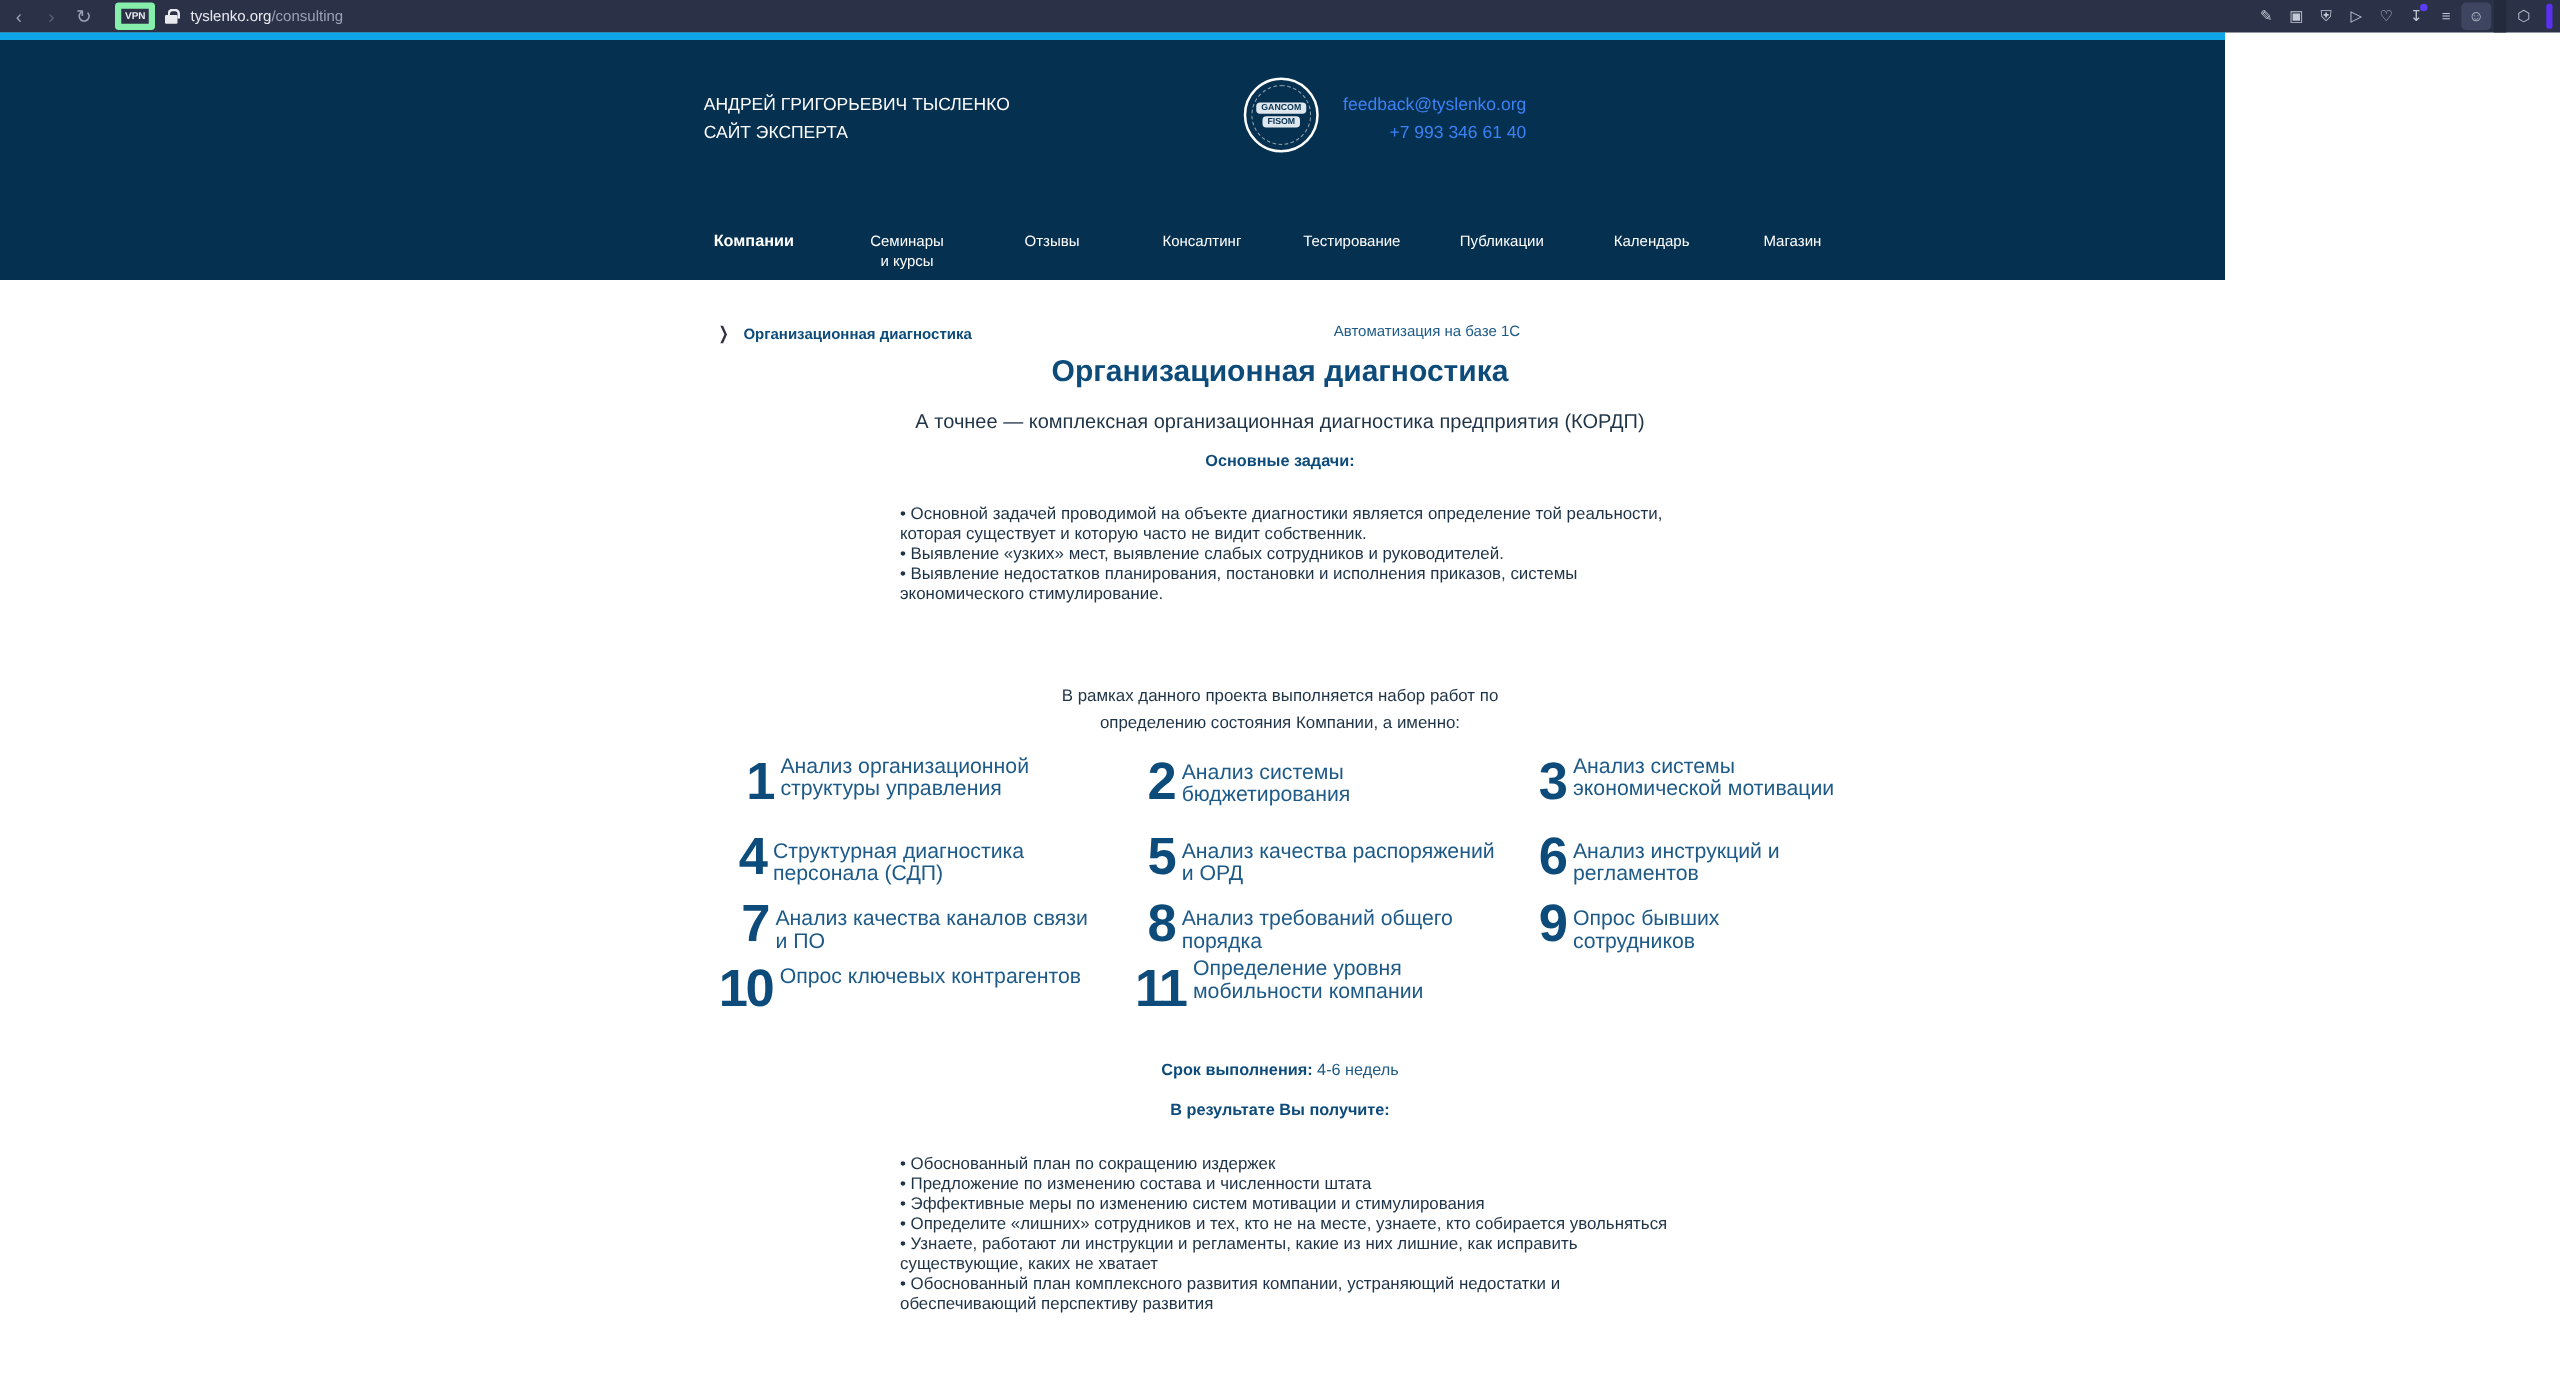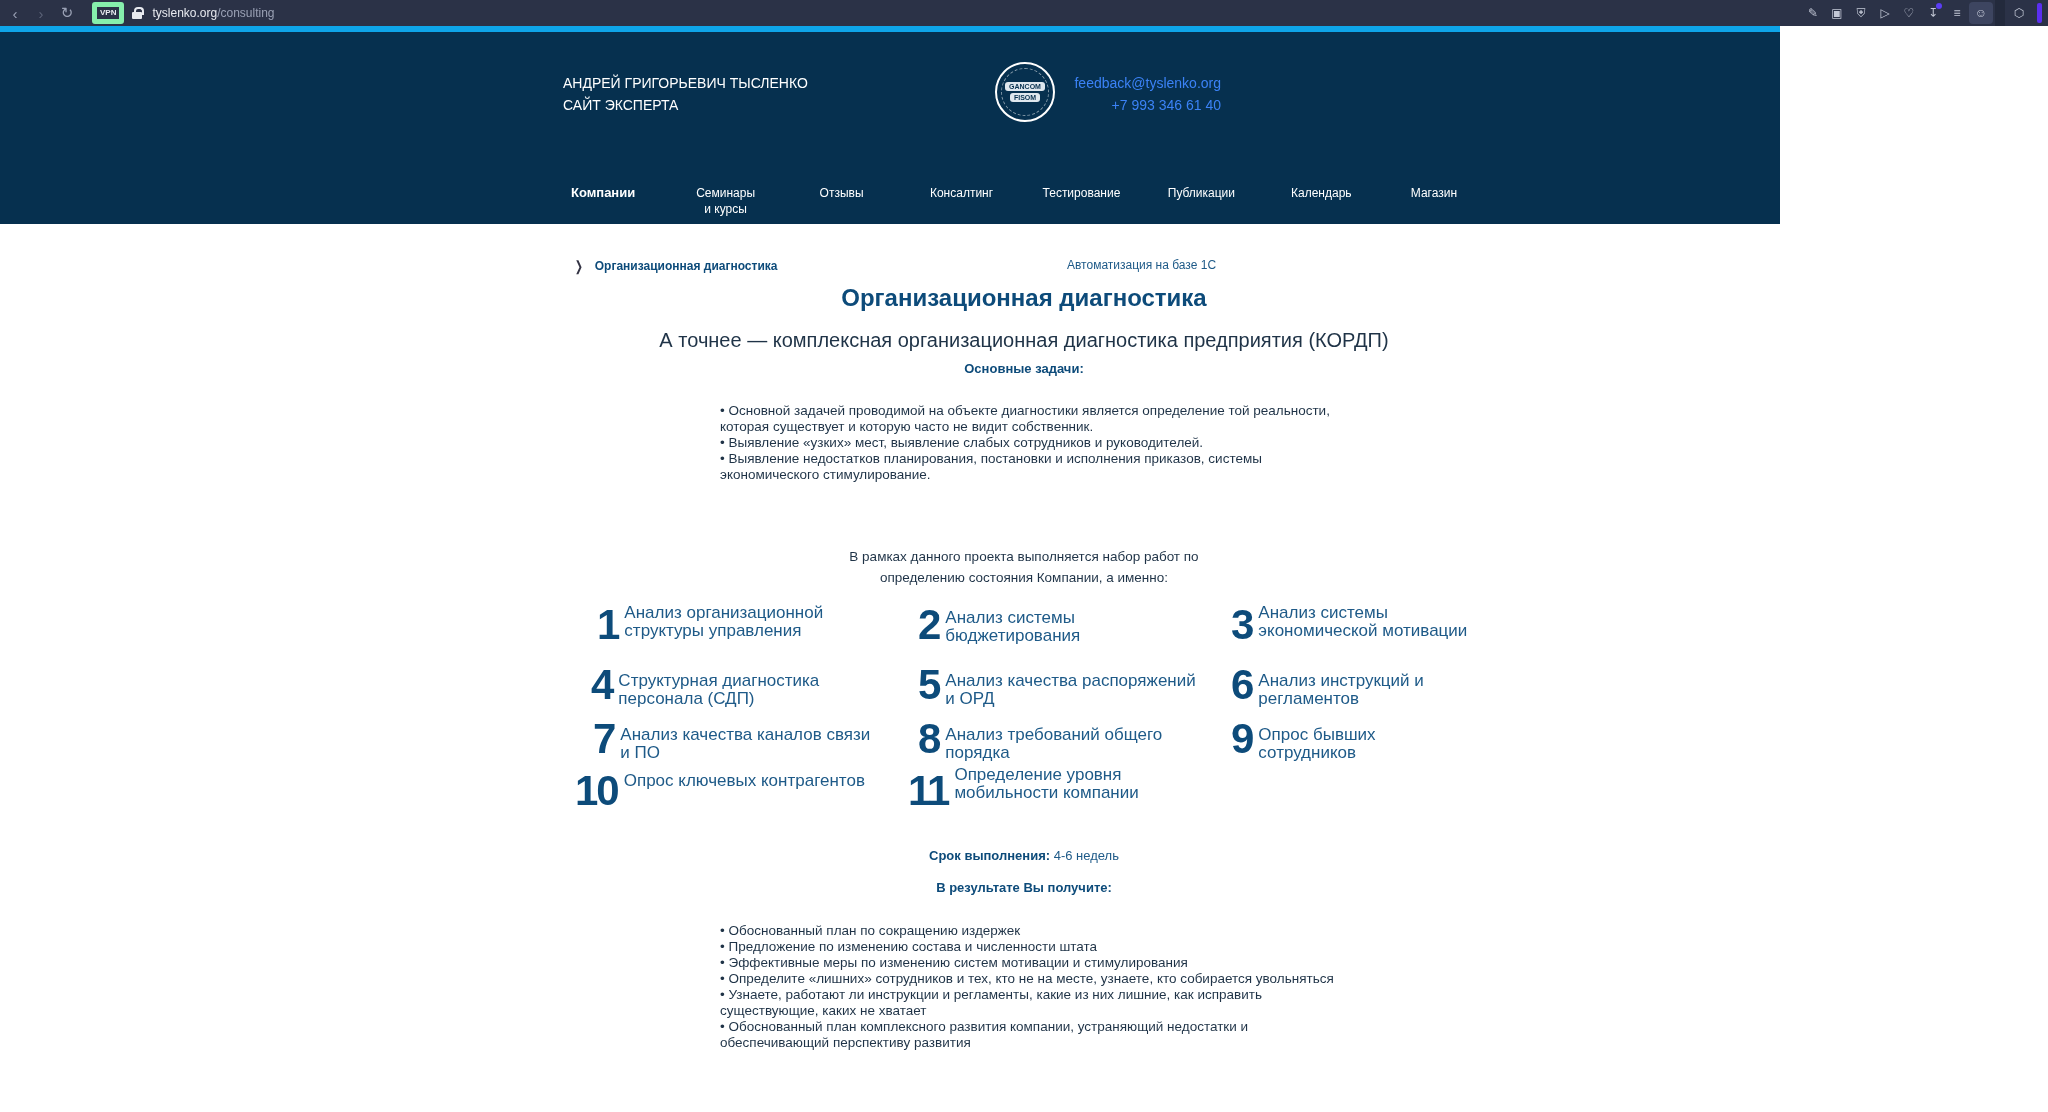--- a/index.html
+++ b/index.html
@@ -38,21 +38,21 @@
   .nav-item.active { font-weight: bold; font-size: 13px; }
   .nav-item.active::after { content: ""; position: absolute; left: 50%; transform: translateX(-50%); bottom: -2px; width: 44px; height: 4px; background: #ffffff; }
 
   
   .breadcrumb { position: absolute; left: 573px; top: 258px; display: flex; align-items: center; font-size: 12px; }
   .breadcrumb .chev { color: #334; font-size: 14px; margin-right: 10px; transform: scaleX(0.7); }
   .breadcrumb .crumb { color: #0d4b7a; font-weight: bold; }
   .sublink { position: absolute; left: 1067px; top: 258px; font-size: 12px; color: #1e5a88; }
 
   .page-title { position: absolute; left: 0; width: 2048px; top: 284px; text-align: center; font-size: 24px; color: #0d4b7a; font-weight: bold; }
-  .subtitle { position: absolute; left: 0; width: 2048px; top: 329px; text-align: center; font-size: 20px; color: #1f3347; }
+  .subtitle { position: absolute; left: 0; width: 2048px; top: 329px; text-align: center; font-size: 16px; color: #1f3347; }
   .section-h { position: absolute; left: 0; width: 2048px; text-align: center; font-size: 13px; color: #0d4b7a; font-weight: bold; }
 
   .bullets { position: absolute; left: 720px; width: 620px; font-size: 13.5px; line-height: 16px; color: #1f3347; }
   .bullets .b { display: block; }
 
   .intro { position: absolute; left: 0; width: 2048px; top: 546px; text-align: center; font-size: 13.5px; line-height: 21px; color: #1f3347; }
 
   .grid { position: absolute; left: 575px; top: 604px; width: 900px; height: 215px; }
   .cell { position: absolute; display: flex; align-items: flex-start; }
   .cell .num { font-size: 42px; font-weight: bold; color: #0d4b7a; line-height: 42px; letter-spacing: -2px; }

